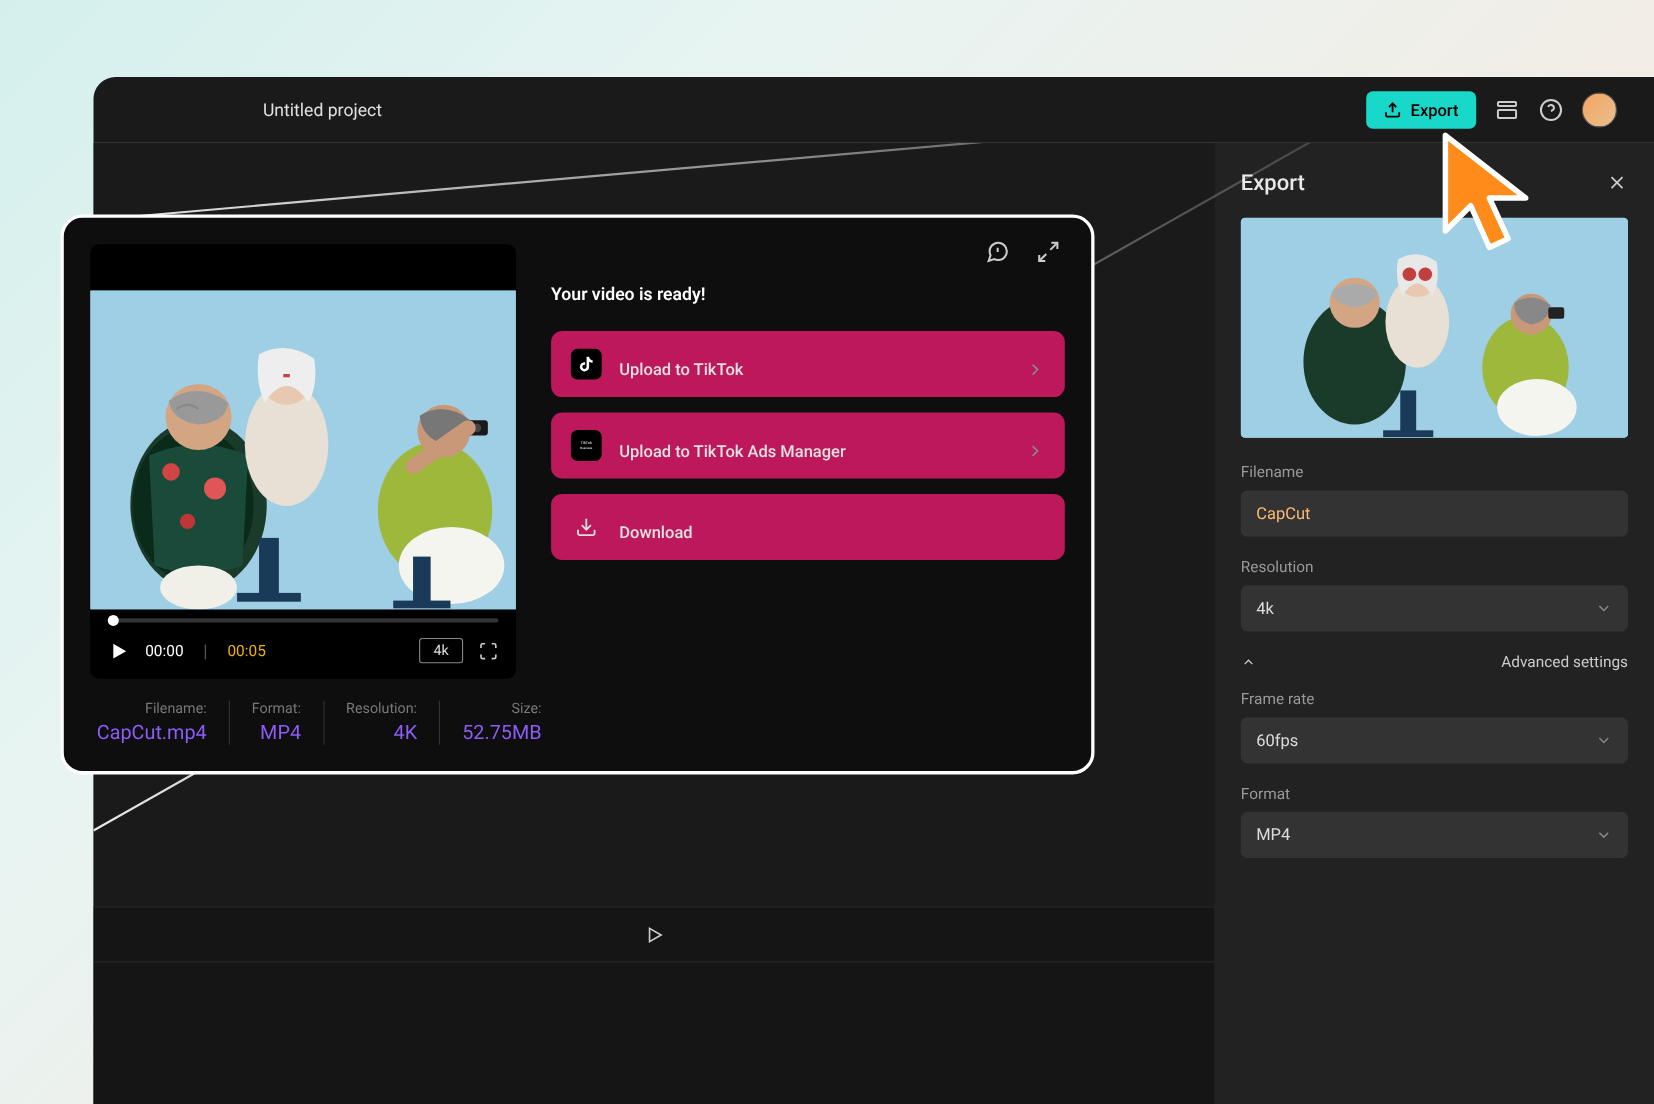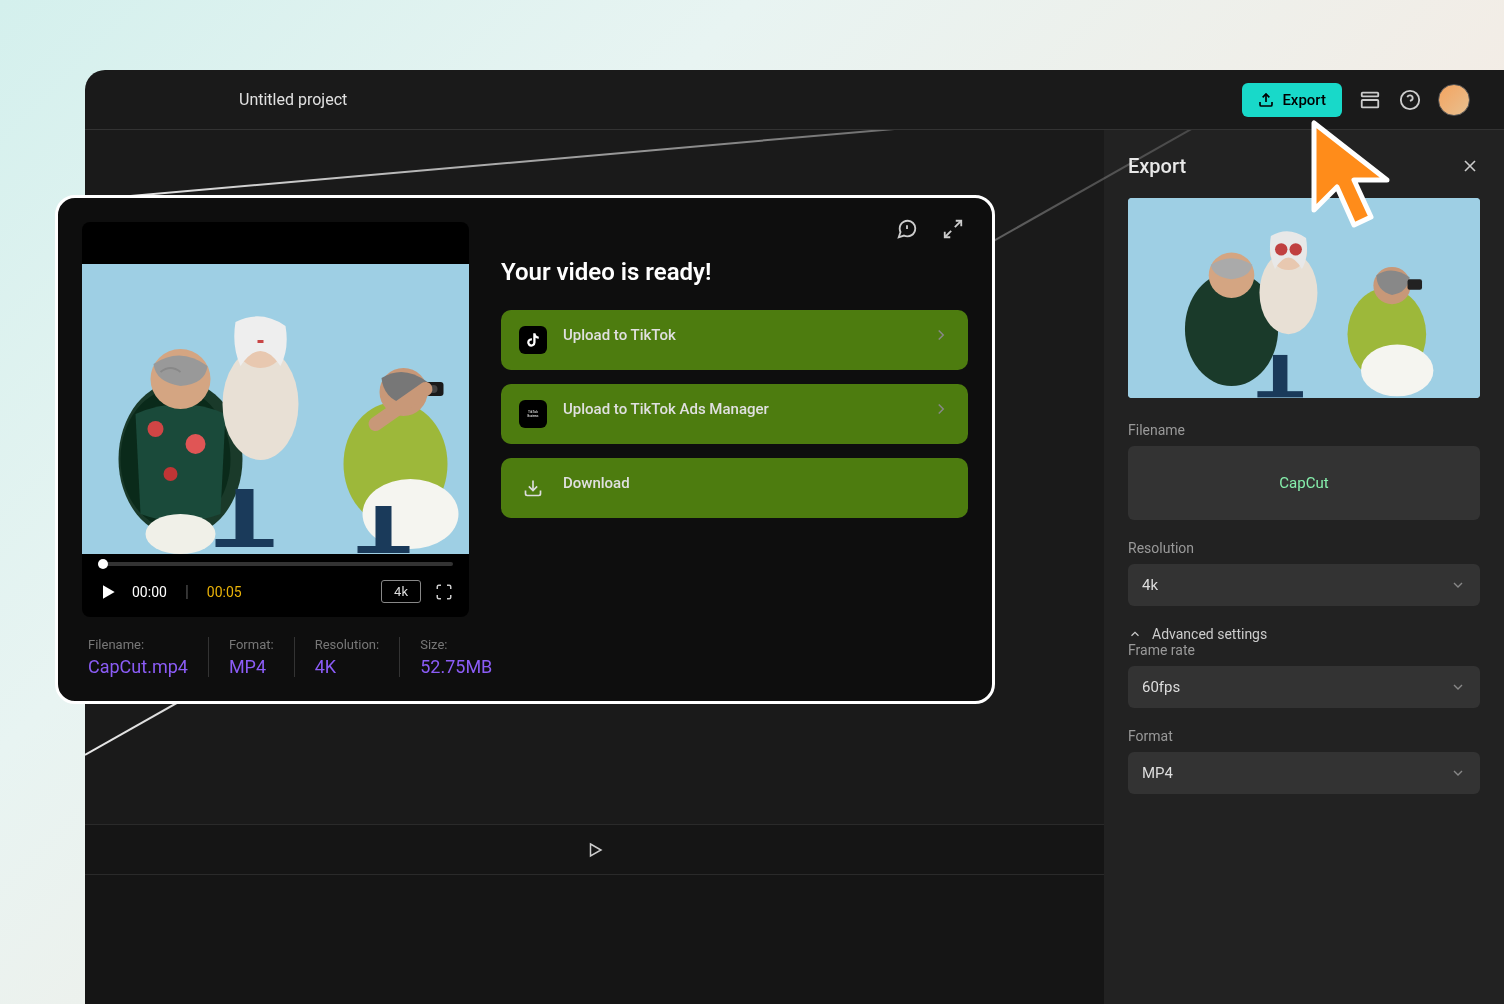--- a/index.html
+++ b/index.html
@@ -22,54 +22,54 @@
     .play-icon-tl { color: #ccc; }
     
     .export-panel { width: 400px; background: #222; padding: 24px; overflow-y: auto; position: relative; }
     .export-panel-header { display: flex; justify-content: space-between; align-items: center; margin-bottom: 20px; }
     .export-panel-title { color: #e8e8e8; font-size: 20px; font-weight: 500; }
     .close-icon { color: #ccc; cursor: pointer; }
     .preview-thumb { width: 100%; height: 200px; border-radius: 4px; margin-bottom: 24px; background: linear-gradient(180deg, #8fc5e0 0%, #9fd0e5 100%); position: relative; overflow: hidden; }
     
     .field-group { margin-bottom: 20px; }
     .field-label { color: #999; font-size: 14px; margin-bottom: 8px; display: block; }
-    .field-input { width: 100%; background: #333; border: none; color: #86efac; padding: 28px 14px; border-radius: 6px; font-size: 15px; text-align: center; }
+    .field-input { width: 100%; background: #333; border: none; color: #fdba74; padding: 12px 14px; border-radius: 6px; font-size: 15px; }
     .field-select { width: 100%; background: #333; border: none; color: #ddd; padding: 12px 14px; border-radius: 6px; font-size: 15px; display: flex; justify-content: space-between; align-items: center; cursor: pointer; }
     .chevron { color: #888; }
     
-    .advanced-row { display: flex; align-items: center; gap: 10px; color: #ccc; font-size: 14px; cursor: pointer; }
+    .advanced-row { display: flex; align-items: center; gap: 10px; color: #ccc; font-size: 14px; margin-bottom: 18px; cursor: pointer; justify-content: space-between; }
     
     .modal { position: absolute; top: 195px; left: 55px; width: 940px; background: #0e0e0e; border: 3px solid #fff; border-radius: 20px; padding: 24px; z-index: 10; }
     .modal-header-icons { position: absolute; top: 20px; right: 28px; display: flex; gap: 24px; color: #ccc; }
     .modal-body { display: flex; gap: 32px; }
     .modal-left { width: 387px; }
     .video-player { background: #000; border-radius: 8px; overflow: hidden; }
     .video-frame { width: 100%; height: 290px; background: linear-gradient(180deg, #8fc5e0 0%, #9fd0e5 100%); margin-top: 42px; position: relative; overflow: hidden; }
     .video-controls { padding: 8px 16px 14px; }
     .progress-bar { height: 4px; background: #333; border-radius: 2px; margin-bottom: 14px; position: relative; }
     .progress-dot { position: absolute; left: 0; top: -3px; width: 10px; height: 10px; background: #fff; border-radius: 50%; }
     .controls-row { display: flex; align-items: center; gap: 14px; }
     .play-btn { color: #fff; cursor: pointer; }
     .time-display { color: #fff; font-size: 14px; }
     .time-sep { color: #555; margin: 0 4px; }
     .time-duration { color: #eab308; }
     .controls-spacer { flex: 1; }
     .quality-badge { border: 1px solid #888; color: #ddd; padding: 3px 12px; border-radius: 3px; font-size: 13px; }
     .fullscreen-btn { color: #ccc; cursor: pointer; }
     
     .file-meta { display: flex; gap: 0; margin-top: 20px; }
-    .meta-item { padding: 0 20px; border-right: 1px solid #333; }
+    .meta-item { padding: 0 20px; border-right: 1px solid #333; text-align: right; }
     .meta-item:first-child { padding-left: 6px; }
     .meta-item:last-child { border-right: none; }
     .meta-label { color: #777; font-size: 13px; margin-bottom: 4px; }
     .meta-value { color: #8b5cf6; font-size: 18px; }
     
     .modal-right { flex: 1; padding-top: 36px; }
-    .ready-title { color: #fff; font-size: 24px; font-weight: 600; margin-bottom: 24px; }
-    .action-btn { width: 100%; background: #4d7c0f; border: none; border-radius: 10px; padding: 16px 18px; display: flex; align-items: flex-start; gap: 16px; margin-bottom: 14px; cursor: pointer; }
+    .ready-title { color: #fff; font-size: 16px; font-weight: 600; margin-bottom: 24px; }
+    .action-btn { width: 100%; background: #be185d; border: none; border-radius: 10px; padding: 16px 18px; display: flex; align-items: flex-end; gap: 16px; margin-bottom: 14px; cursor: pointer; }
     .action-icon-box { width: 28px; height: 28px; border-radius: 6px; display: flex; align-items: center; justify-content: center; flex-shrink: 0; }
     .action-icon-box.tiktok { background: #000; }
     .action-icon-box.download { background: transparent; }
     .action-label { color: #e0e0e0; font-size: 15px; font-weight: 500; flex: 1; text-align: left; }
     .action-chevron { color: #888; }
     
     .cursor-pointer { position: absolute; top: 115px; right: 95px; z-index: 20; pointer-events: none; }
     
     .connect-lines { position: absolute; top: 130px; left: 85px; pointer-events: none; z-index: 5; }
     

